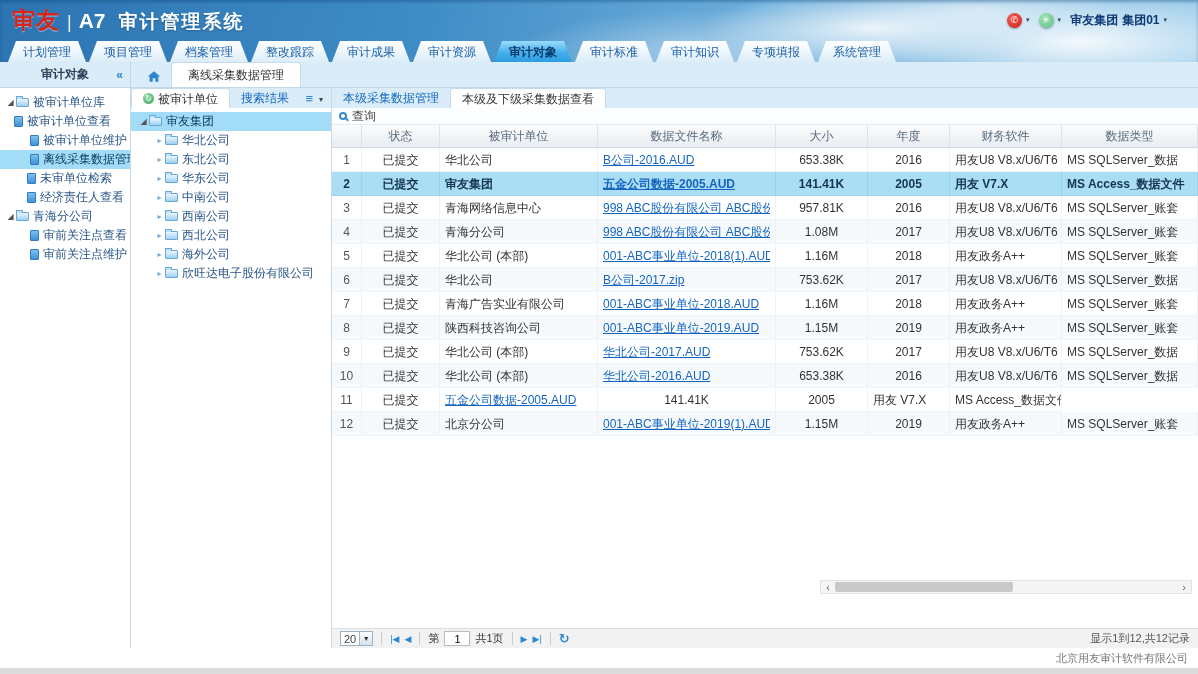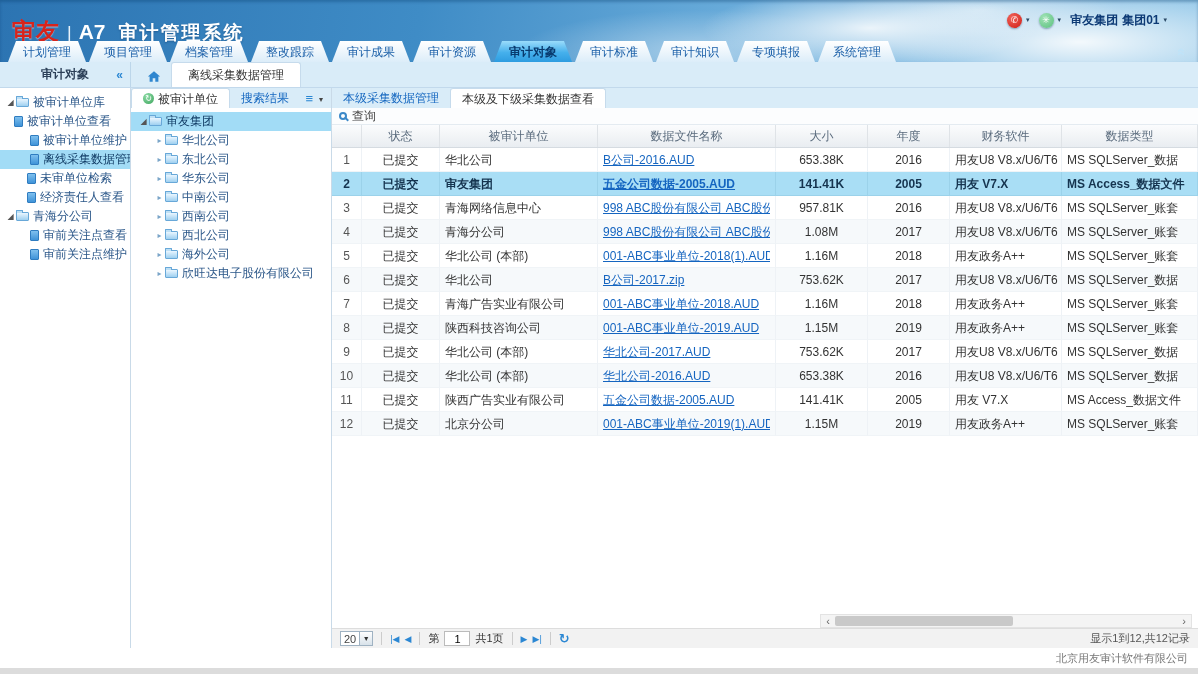--- a/index.html
+++ b/index.html
@@ -10,21 +10,21 @@
   
   .topbar { height:62px; flex:0 0 62px; position:relative;
     background:
       radial-gradient(ellipse 240px 55px at 870px 28px, rgba(255,255,255,.85), rgba(255,255,255,0) 70%),
       radial-gradient(ellipse 320px 75px at 1080px 42px, rgba(255,255,255,.9), rgba(255,255,255,0) 72%),
       radial-gradient(ellipse 260px 60px at 700px 52px, rgba(255,255,255,.45), rgba(255,255,255,0) 70%),
       radial-gradient(ellipse 200px 40px at 980px 10px, rgba(255,255,255,.5), rgba(255,255,255,0) 70%),
       linear-gradient(100deg,#2c74b2 0%,#3f8cc6 35%,#6fb0dd 65%,#93c8e9 100%);
     box-shadow: inset 0 2px 3px rgba(10,60,110,.35);
   }
-  .logo-row { height:40px; display:flex; padding:16px 12px; }
+  .logo-row { height:40px; display:flex; align-items:center; padding:16px 12px; }
   .logo { display:flex; align-items:baseline; gap:7px; }
   .logo-brand { color:#d8241c; font-size:23px; font-weight:bold; letter-spacing:1px;
                 text-shadow:0 1px 1px rgba(255,255,255,.5); }
   .logo-sep { color:#e8f2fa; font-size:18px; }
   .logo-product { color:#fff; font-size:21px; font-weight:bold; }
   .logo-title { color:#fff; font-size:19px; font-weight:bold; letter-spacing:2px; margin-left:6px;
                 text-shadow:0 1px 2px rgba(20,70,120,.6); }
   .user-area { margin-left:auto; display:flex; align-items:center; gap:4px; padding-right:14px; }
   .badge { width:15px; height:15px; border-radius:50%; color:#fff; font-size:9px; line-height:15px;
            text-align:center; display:inline-block; box-shadow:0 1px 2px rgba(0,40,80,.4); }
@@ -122,21 +122,21 @@
   
   .hscroll { height:14px; flex:0 0 14px; width:372px; margin-left:auto; margin-right:6px;
              display:flex; align-items:center; background:#f4f4f4; border:1px solid #e3e3e3; }
   .hs-arrow { width:14px; text-align:center; color:#666; font-size:11px; line-height:12px; }
   .hs-track { flex:1; height:12px; position:relative; }
   .hs-thumb { position:absolute; left:0; top:1px; width:178px; height:10px; background:#c9c9c9;
               border-radius:2px; }
 
   
   .pagebar { height:20px; flex:0 0 20px; background:#f2f2f2; border-top:1px solid #ddd;
-             display:flex; align-items:center; padding:0 8px; gap:5px; color:#444; }
+             display:flex; align-items:center; padding:0 8px; gap:5px; color:#444;margin-top:34px; }
   .pgsize { display:inline-flex; align-items:center; height:15px; border:1px solid #9fb2c2;
             background:#fff; }
   .pgsize .val { padding:0 3px; font-size:11px; }
   .pgsize .pg-dd { width:13px; height:13px; background:linear-gradient(#fefefe,#d8e2ea);
             border-left:1px solid #9fb2c2; font-size:7px; line-height:13px; text-align:center;
             color:#333; }
   .pg-sep { width:1px; height:13px; background:#ccc; margin:0 3px; }
   .pg-btn { color:#2b87d3; font-size:9px; cursor:default; }
   .pg-label { font-size:11px; color:#333; }
   .pginput { width:26px; height:15px; border:1px solid #bbb; background:#fff; text-align:center;
@@ -445,21 +445,20 @@
               <a class="file-link">华北公司-2016.AUD</a>
             </div>
             <div class="bc center">653.38K</div>
             <div class="bc center">2016</div>
             <div class="bc">用友U8 V8.x/U6/T6</div>
             <div class="bc">MS SQLServer_数据</div>
           </div>
           <div class="grid-row">
             <div class="bc num">11</div>
             <div class="bc center">已提交</div>
-            <div class="bc">陕西广告实业有限公司</div>
             <div class="bc">
               <a class="file-link">五金公司数据-2005.AUD</a>
             </div>
             <div class="bc center">141.41K</div>
             <div class="bc center">2005</div>
             <div class="bc">用友 V7.X</div>
             <div class="bc">MS Access_数据文件</div>
           </div>
           <div class="grid-row">
             <div class="bc num">12</div>

